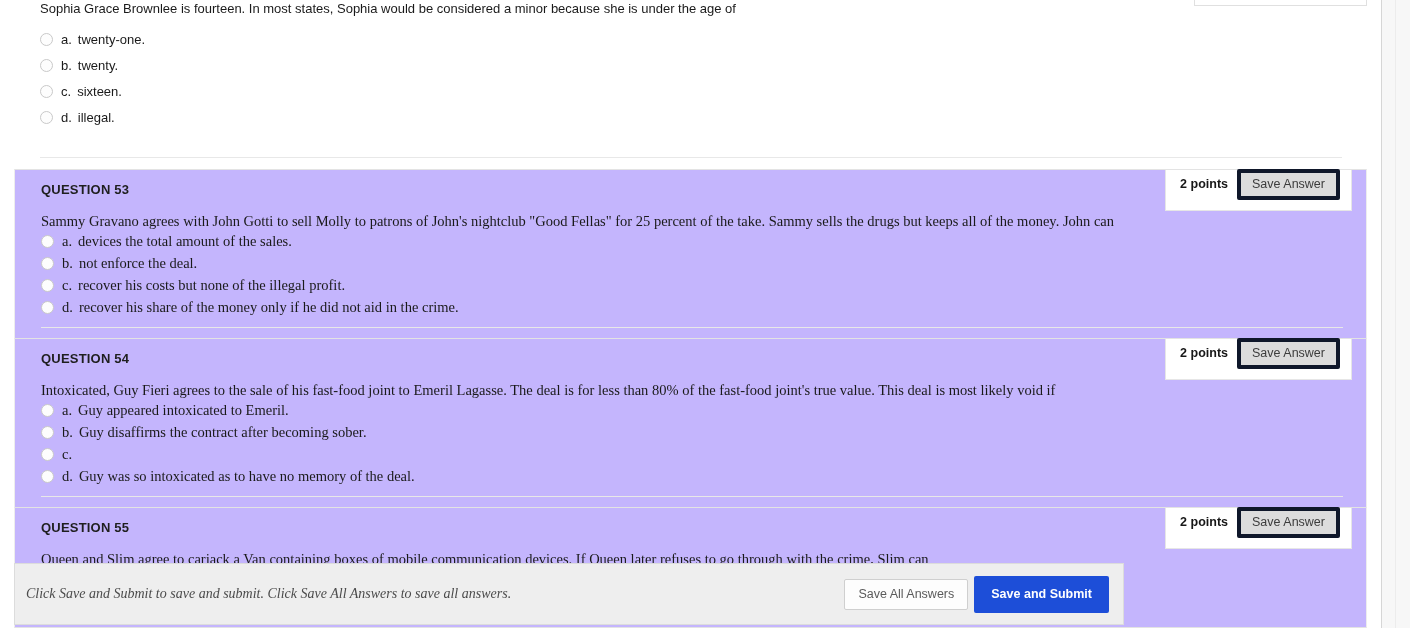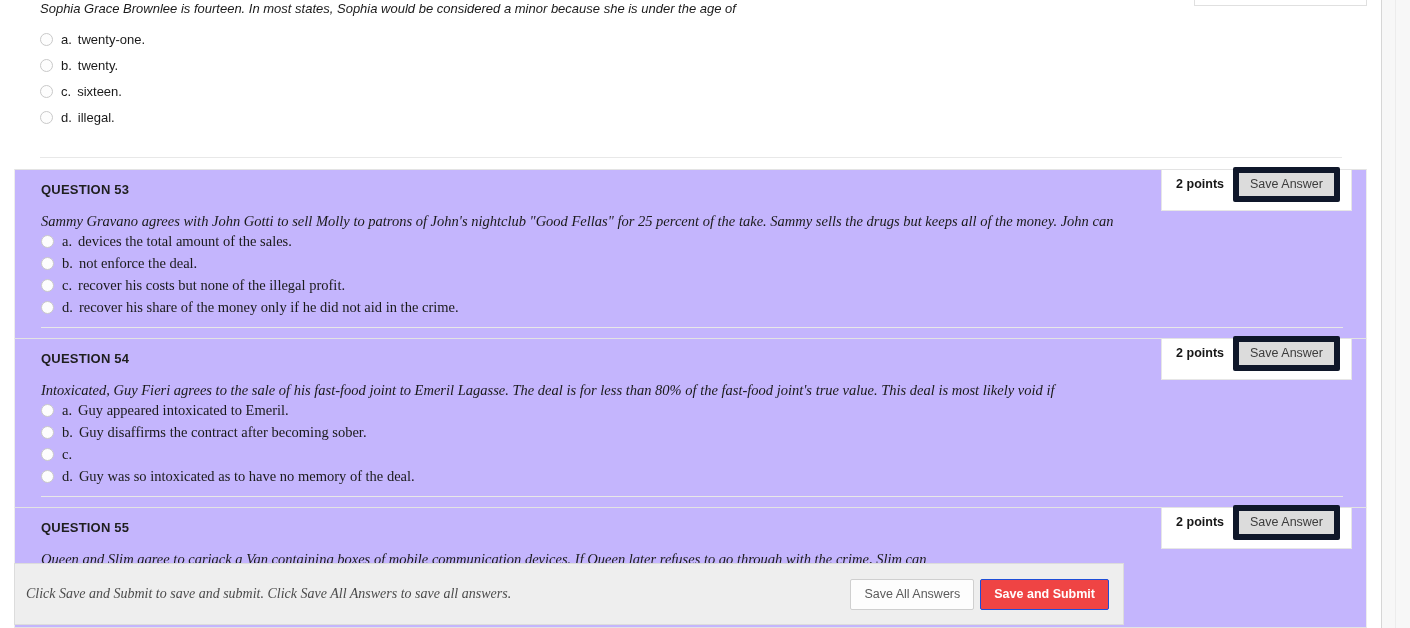--- a/index.html
+++ b/index.html
@@ -87,21 +87,21 @@
     font-weight: bold;
     color: #171717;
     margin-right: 9px;
     white-space: nowrap;
   }
   .save-answer-btn {
     font-family: "Liberation Sans", sans-serif;
     font-size: 12.5px;
     color: #3c3c3c;
     background: #dcdcdc;
-    border: 6px solid #0f172a;
+    border: 4px solid #0f172a;
     border-radius: 2px;
     padding: 4px 11px 5px 11px;
     white-space: nowrap;
     cursor: pointer;
     text-align: center;
   }
 
   
   .top-cut-panel {
     position: absolute;
@@ -116,21 +116,20 @@
 
   
   .qstem {
     position: absolute;
     left: 0;
     font-family: "Liberation Serif", serif;
     font-size: 14.5px;
     line-height: 17px;
     color: #1a1a1a;
     white-space: nowrap;
-    font-style: italic;
   }
   .qstem.sans {
     font-family: "Liberation Sans", sans-serif;
     font-size: 13px;
   }
 
   .choices { position: absolute; left: 0; top: 0; }
   .choice {
     position: relative;
     height: 22px;
@@ -199,22 +198,22 @@
     white-space: nowrap;
     box-sizing: border-box;
   }
   .btn-light {
     background: #fdfdfd;
     border: 1px solid #cfcfcf;
     color: #5b5b5b;
     margin-right: 6px;
   }
   .btn-dark {
-    background: #ef4444;
-    border: 1px solid #1d4ed8;
+    background: #1d4ed8;
+    border: 4px solid #1d4ed8;
     color: #ffffff;
     font-weight: bold;
   }
 </style>
 </head>
 <body>
 
 <div id="page">
 
   <div class="top-cut-panel"></div>

